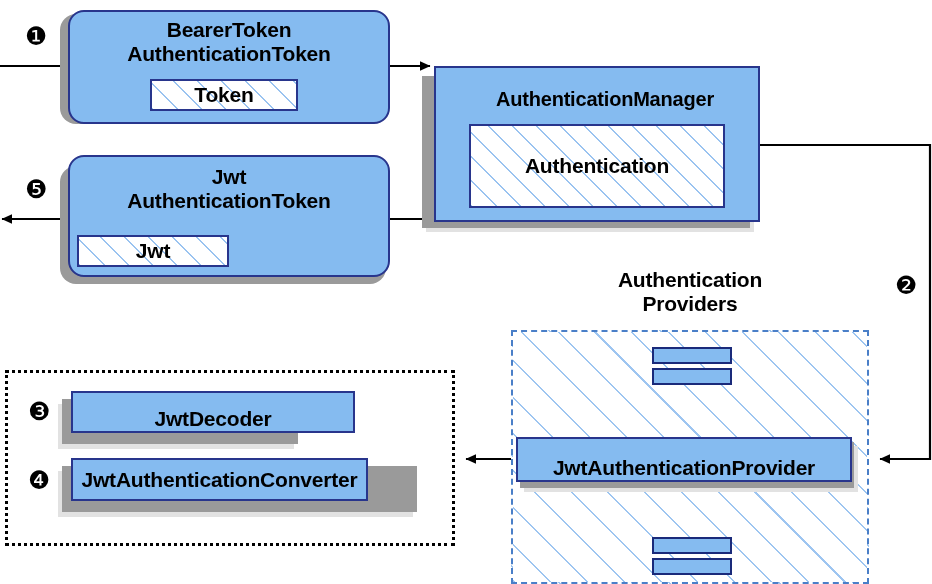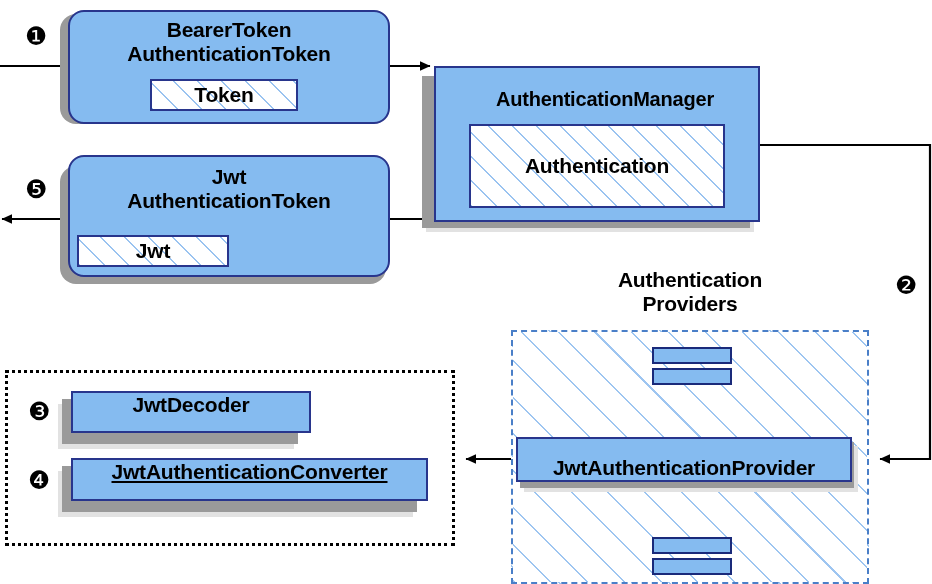--- a/index.html
+++ b/index.html
@@ -218,27 +218,27 @@
     </div>
   </div>
   <div class="hatchbox" style="left:77px; top:235px; width:152px; height:32px;">
     <div class="lbl" style="font-size:21px;">Jwt</div>
   </div>
 
   <div class="dotted-black" style="left:5px; top:370px; width:450px; height:176px;"></div>
 
   <div class="shadow-light" style="left:58px; top:404px; width:236px; height:45px;"></div>
   <div class="shadow-dark" style="left:62px; top:399px; width:236px; height:45px;"></div>
-  <div class="bluebox" style="left:71px; top:391px; width:240px; height:42px; justify-content:flex-start;">
+  <div class="bluebox" style="left:71px; top:391px; width:284px; height:42px; justify-content:flex-end;">
     <div class="box-title" style="font-size:21px;">JwtDecoder</div>
   </div>
 
   <div class="shadow-light" style="left:58px; top:471px; width:355px; height:46px;"></div>
   <div class="shadow-dark" style="left:62px; top:466px; width:355px; height:46px;"></div>
-  <div class="bluebox" style="left:71px; top:458px; width:357px; height:43px; text-decoration:underline;">
+  <div class="bluebox" style="left:71px; top:458px; width:297px; height:43px; justify-content:center;">
     <div class="box-title" style="font-size:21px;">JwtAuthenticationConverter</div>
   </div>
 
   <div class="badge" style="left:25px; top:24px;">❶</div>
   <div class="badge" style="left:25px; top:177px;">❺</div>
   <div class="badge" style="left:895px; top:273px;">❷</div>
   <div class="badge" style="left:28px; top:399px;">❸</div>
   <div class="badge" style="left:28px; top:468px;">❹</div>
 
 </div>

